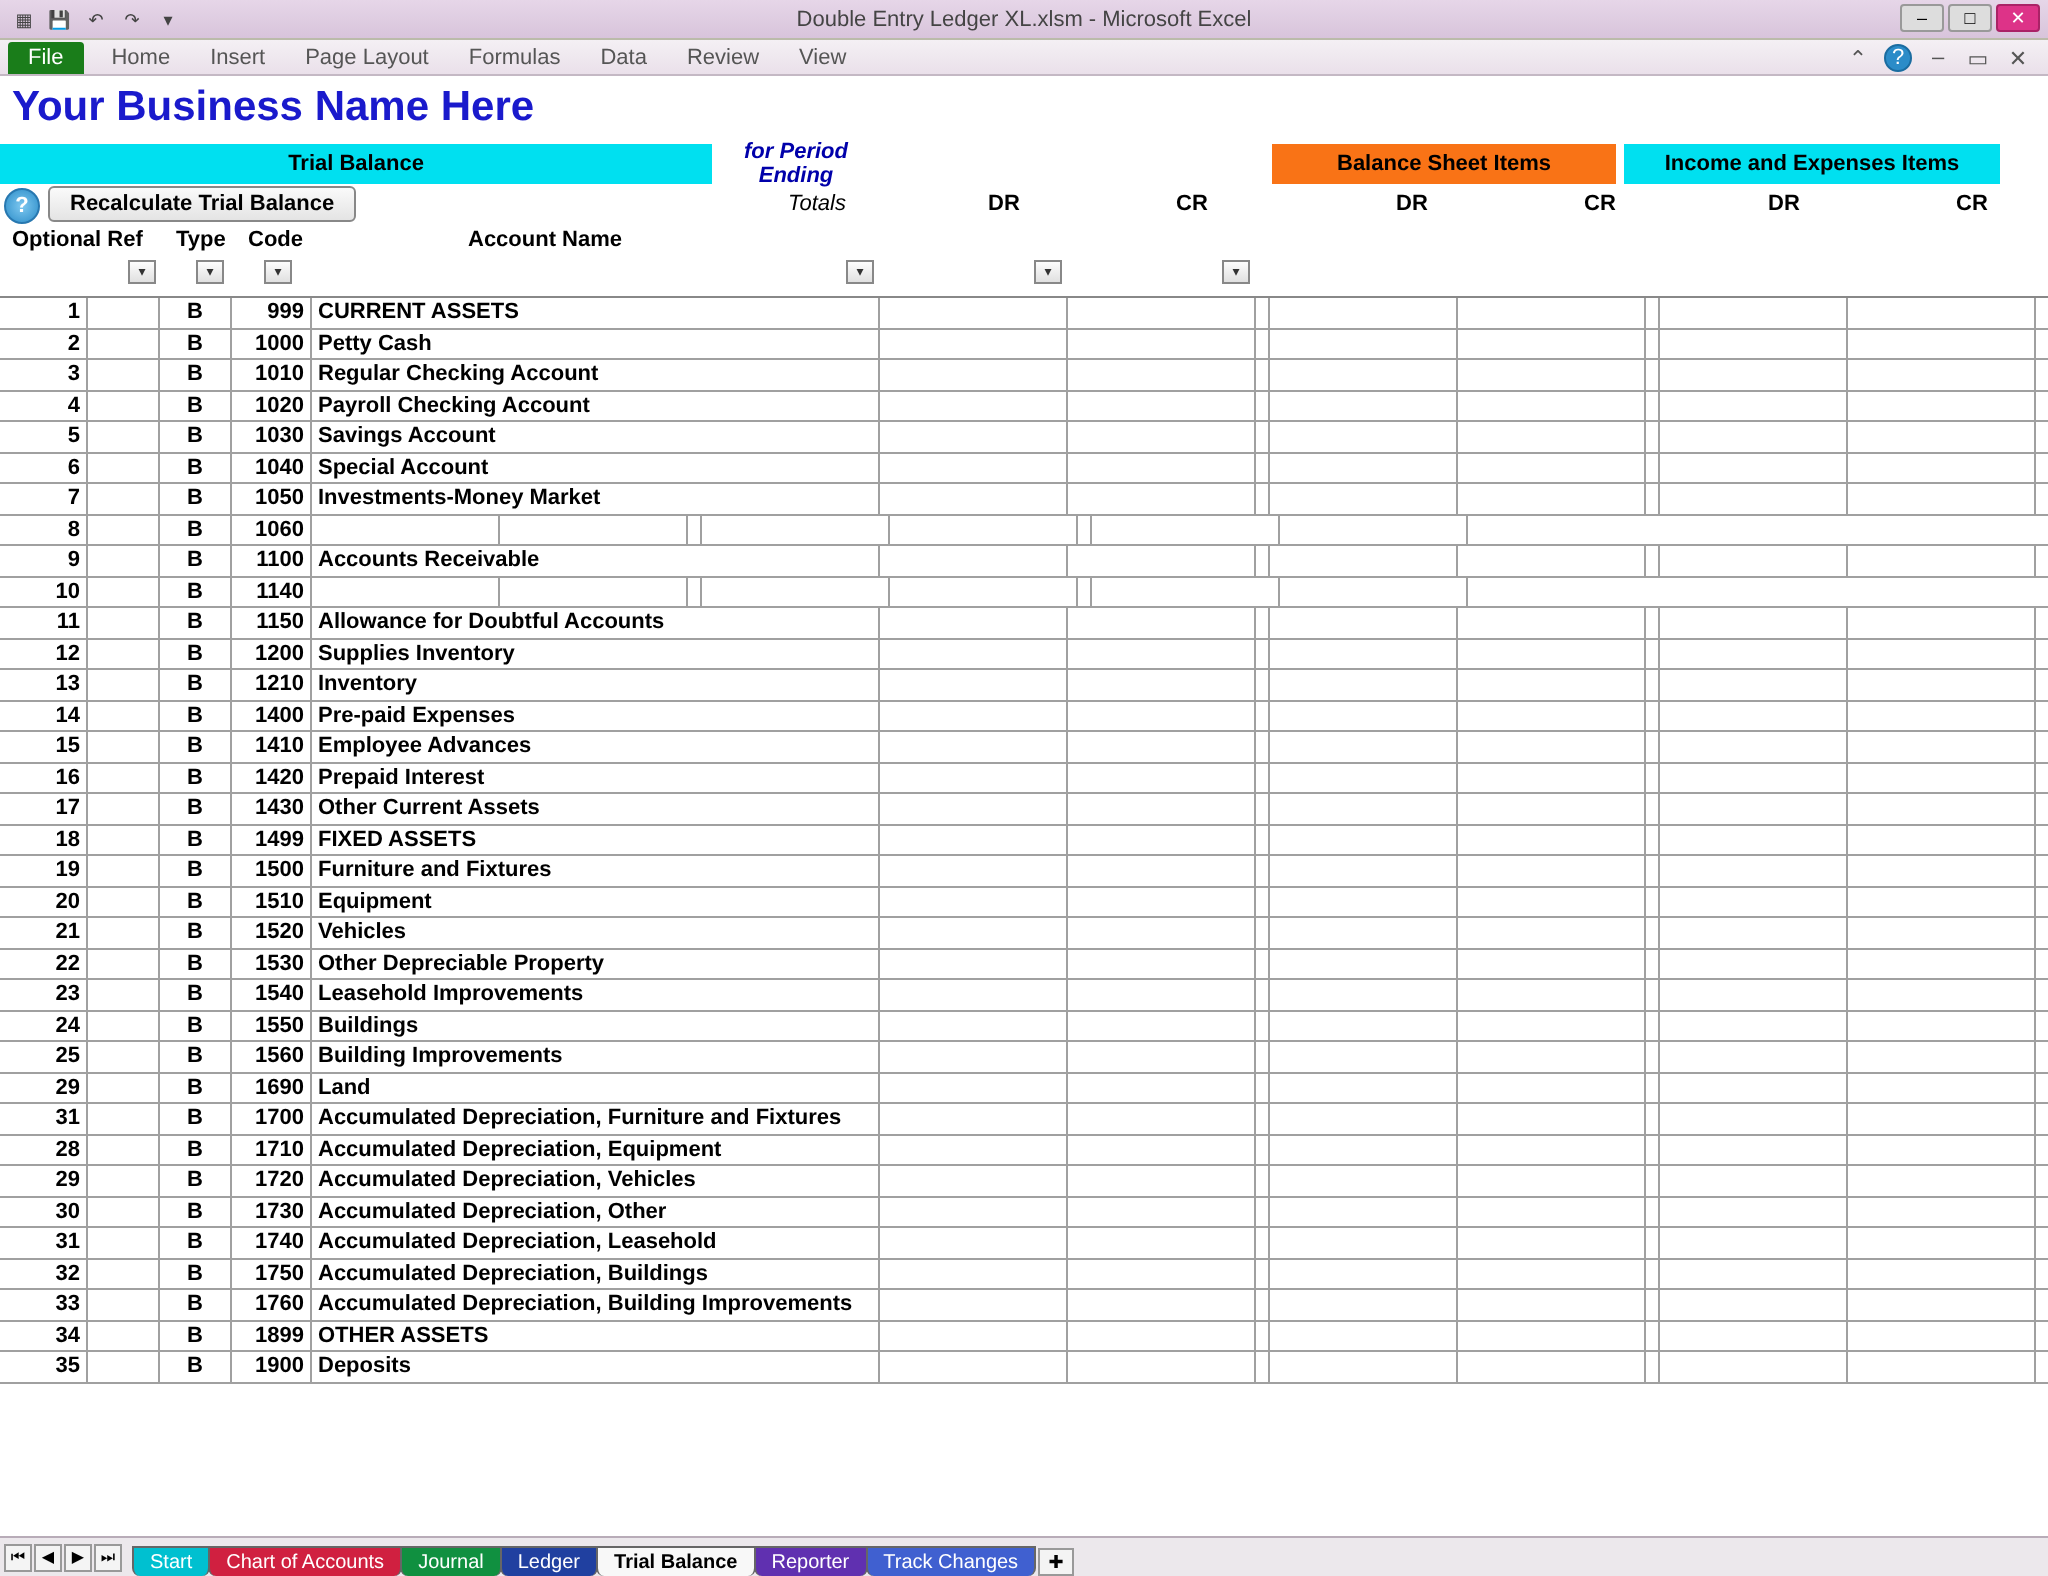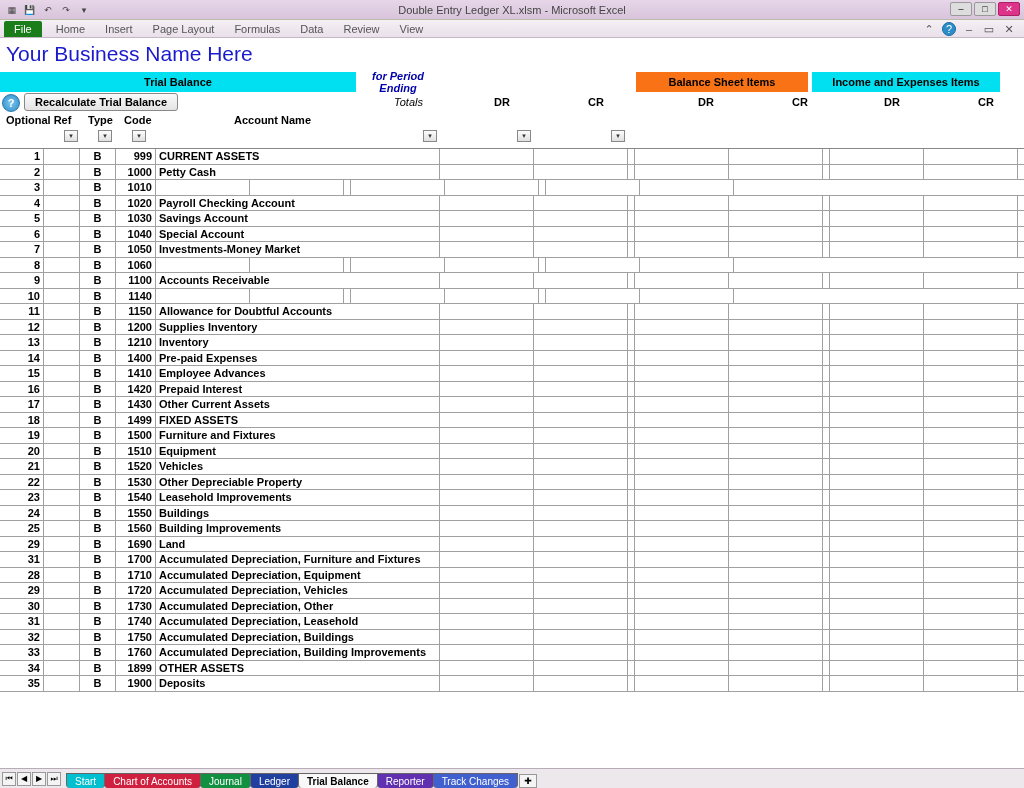--- a/index.html
+++ b/index.html
@@ -18,21 +18,21 @@
 .ribbonrow { height:18px; background:linear-gradient(#f4f0f4,#eae0ea); display:flex; align-items:flex-end; padding-left:4px; border-bottom:1px solid #c4b8c4; position:relative;}
 .ribbonrow .filetab { background:#1a7d1a; color:#fff; padding:2px 10px; font-size:11px; border-radius:2px 2px 0 0; margin-right:4px;text-align:center; }
 .ribbonrow .rtab { padding:2px 10px; font-size:11px; color:#555; cursor:pointer; }
 .ribbonrow .help { position:absolute; right:8px; top:2px; display:flex; gap:6px; font-size:11px; color:#555;}
 .ribbonrow .help span { width:14px; height:14px; display:flex; align-items:center; justify-content:center; border:1px solid transparent; border-radius:50%; }
 
 
 .sheet { width:1024px; height:calc(788px - 20px - 18px - 20px); overflow:hidden; position:relative; background:#fff; }
 
 
-.bigtitle { font-family:"Arial", sans-serif; font-size:21px; font-weight:normal; color:#1a1acc; padding:4px 6px 6px 6px; }
+.bigtitle { font-family:"Arial", sans-serif; font-size:21px; font-weight:bold; color:#1a1acc; padding:4px 6px 6px 6px; }
 
 
 .cyanband { display:flex; height:20px; font-weight:bold; font-size:11px; }
 .cyanband div { display:flex; align-items:center; justify-content:center; }
 .cy-trial { width:356px; background:#00e0f0; color:#000; text-align:center; }
 .cy-period { width:84px; background:#fff; color:#00a; font-style:italic; text-align:center; font-weight:bold; }
 .cy-gap1 { width:4px; background:#fff; }
 .cy-dr1   { width:94px; background:#fff; }
 .cy-cr1   { width:94px; background:#fff; }
 .cy-gap2 { width:4px; background:#fff; }
@@ -202,20 +202,21 @@
         <div class="c-cr2"></div>
         <div class="c-gapB"></div>
         <div class="c-dr3"></div>
         <div class="c-cr3"></div>
       </div>
       <div class="grow">
         <div class="c-num">3</div>
         <div class="c-ref"></div>
         <div class="c-type">B</div>
         <div class="c-code">1010</div>
+        <div class="c-name">Regular Checking Account</div>
         <div class="c-dr1"></div>
         <div class="c-cr1"></div>
         <div class="c-gapA"></div>
         <div class="c-dr2"></div>
         <div class="c-cr2"></div>
         <div class="c-gapB"></div>
         <div class="c-dr3"></div>
         <div class="c-cr3"></div>
       </div>
       <div class="grow">

